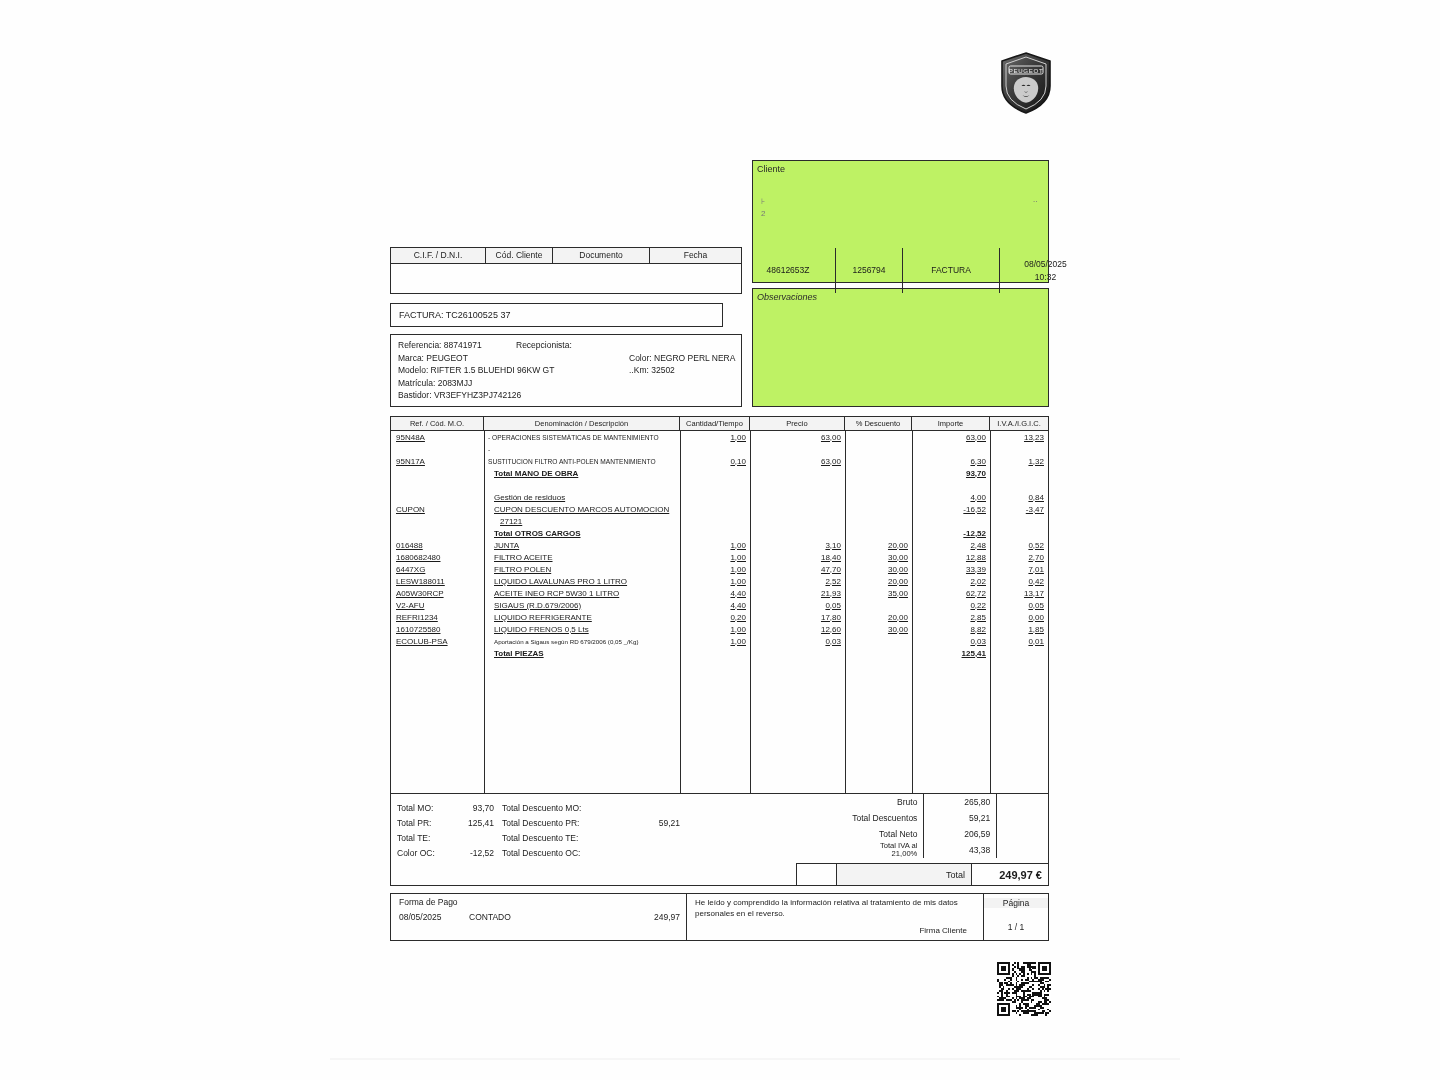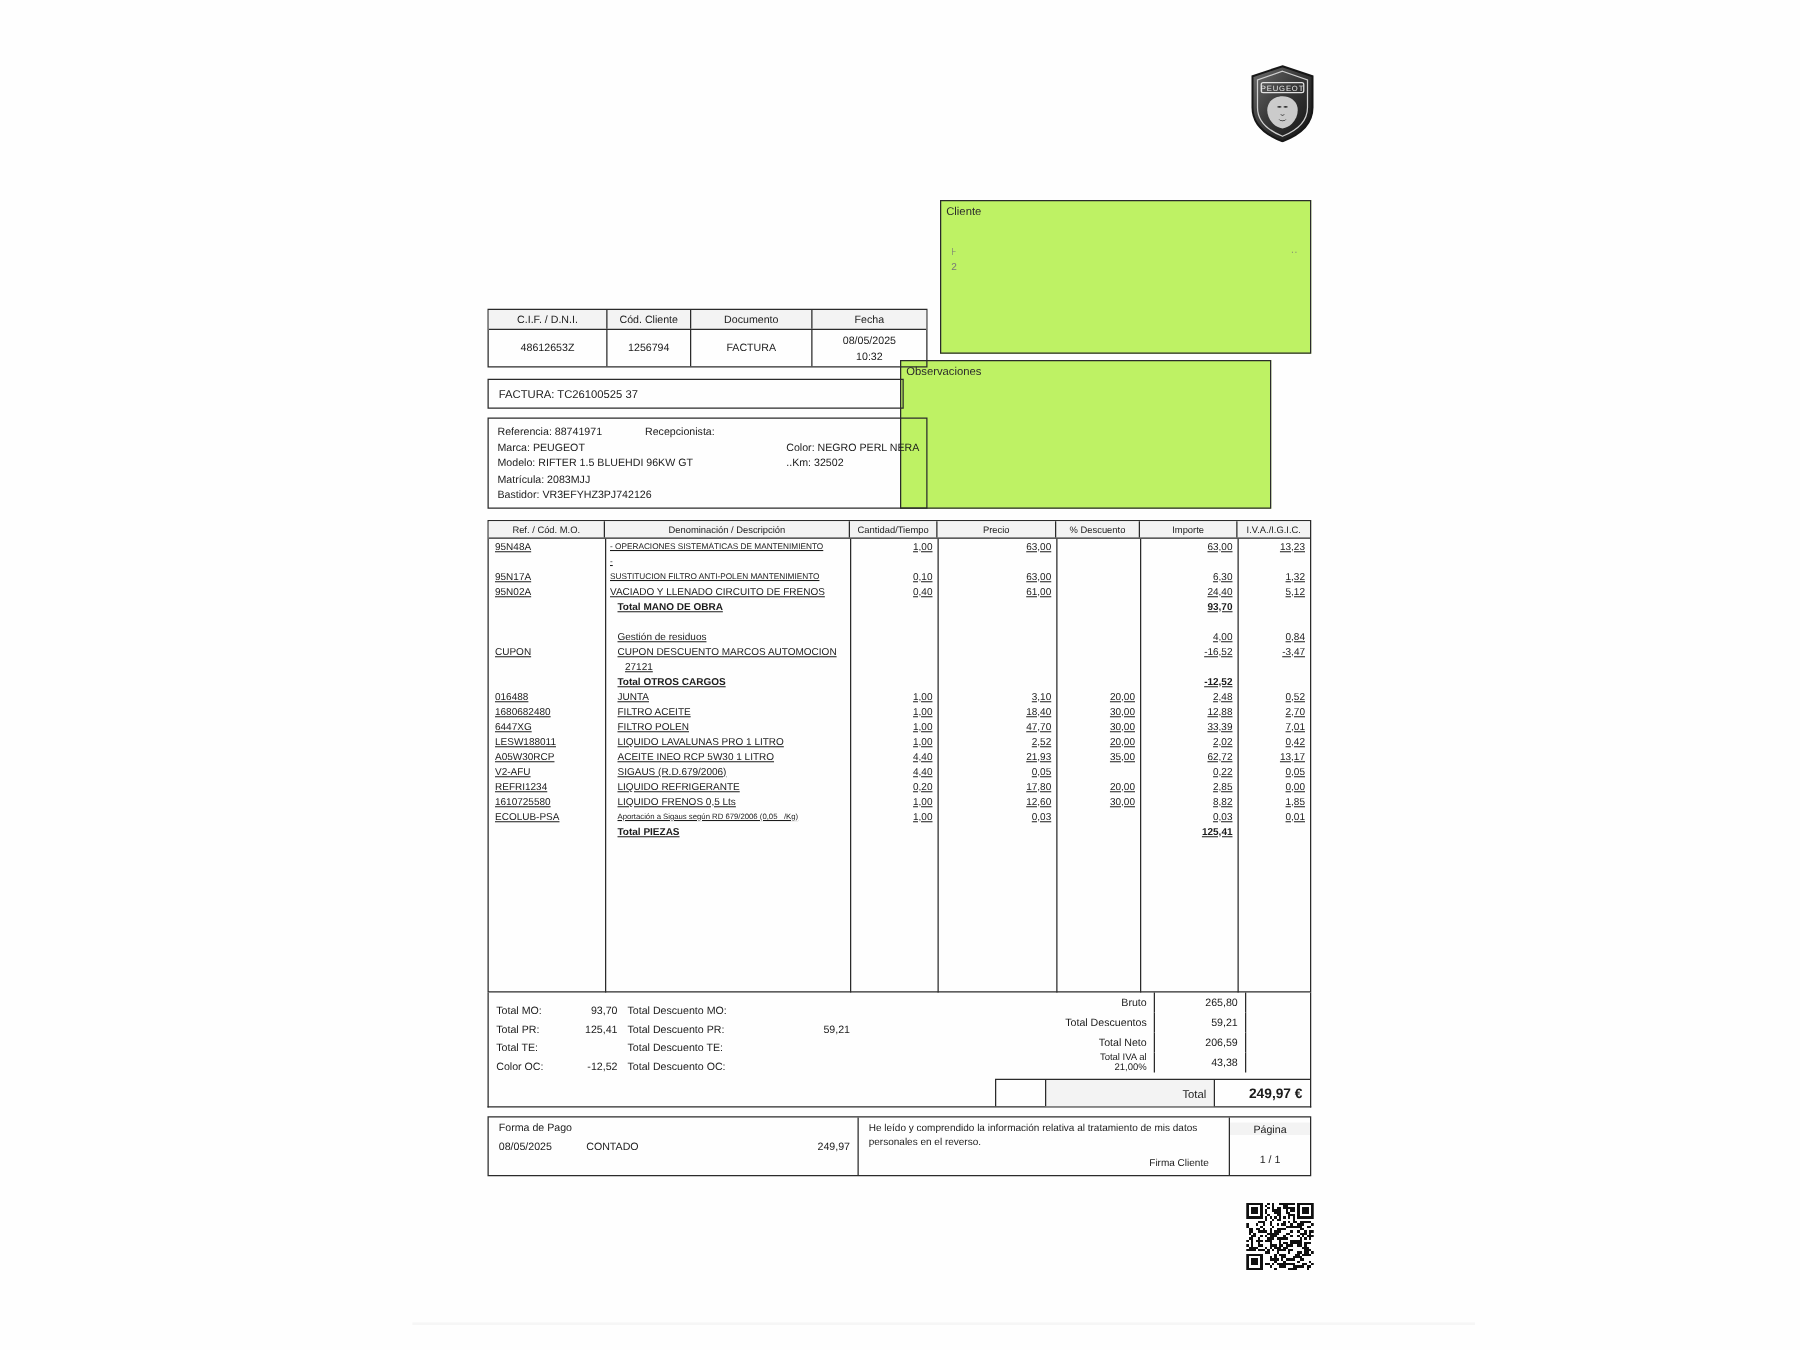--- a/index.html
+++ b/index.html
@@ -51,21 +51,21 @@
   }
 
   
   #meta {
     position: absolute;
     left: 390px; top: 247px;
     width: 352px; height: 47px;
     border: 1px solid #2b2b2b;
     box-sizing: border-box;
     display: flex;
-    flex-direction: column;
+    flex-direction: row;
   }
   #meta .hdr-row {
     display: flex;
     height: 15px;
     border-bottom: 1px solid #2b2b2b;
     background: #f3f3f3;
   }
   #meta .val-row {
     display: flex;
     flex: 1;
@@ -112,21 +112,21 @@
   }
   #vehicle .vrow { display: flex; }
   #vehicle .vleft { width: 118px; }
   #vehicle .vright { }
 
   
   #cliente {
     left: 752px; top: 160px; width: 297px; height: 123px;
   }
   #observ {
-    left: 720px; top: 288px; width: 297px; height: 119px;
+    left: 752px; top: 288px; width: 297px; height: 119px; font-style: italic;
   }
   .redact {
     position: absolute;
     font-size: 8px;
     color: #777;
   }
 
   
   #items {
     position: absolute;
@@ -434,29 +434,20 @@
           <div class="cell num w-iva"></div>
         </div>
         <div class="irow">
           <div class="cell ref w-ref">95N17A</div>
           <div class="cell w-desc  tiny">SUSTITUCION FILTRO ANTI-POLEN MANTENIMIENTO</div>
           <div class="cell num w-qty">0,10</div>
           <div class="cell num w-price">63,00</div>
           <div class="cell num w-disc"></div>
           <div class="cell num w-imp">6,30</div>
           <div class="cell num w-iva">1,32</div>
-        </div>
-        <div class="irow">
-          <div class="cell ref w-ref">95N02A</div>
-          <div class="cell w-desc">VACIADO Y LLENADO CIRCUITO DE FRENOS</div>
-          <div class="cell num w-qty">0,40</div>
-          <div class="cell num w-price">61,00</div>
-          <div class="cell num w-disc"></div>
-          <div class="cell num w-imp">24,40</div>
-          <div class="cell num w-iva">5,12</div>
         </div>
         <div class="irow">
           <div class="cell ref w-ref"></div>
           <div class="cell w-desc  bold indent">Total MANO DE OBRA</div>
           <div class="cell num w-qty"></div>
           <div class="cell num w-price"></div>
           <div class="cell num w-disc"></div>
           <div class="cell num w-imp bold">93,70</div>
           <div class="cell num w-iva"></div>
         </div>

